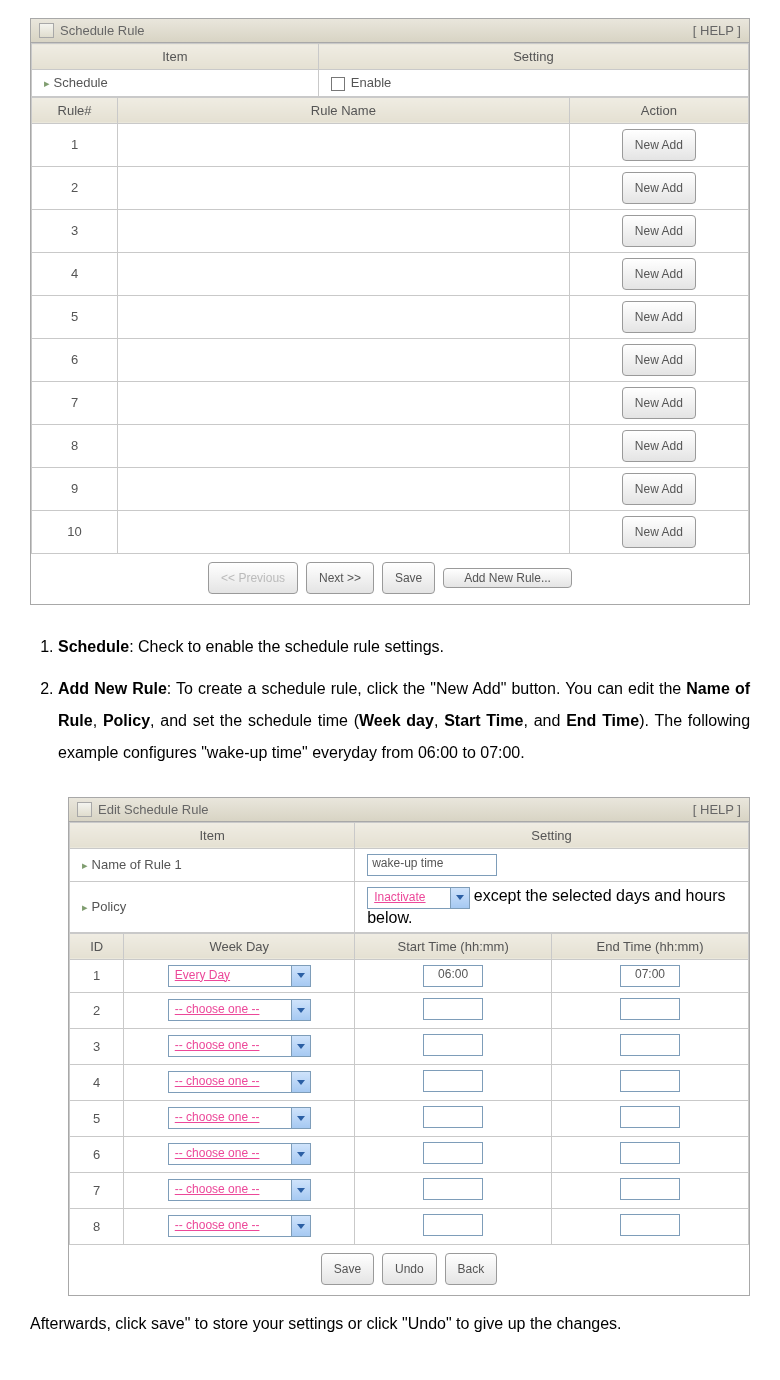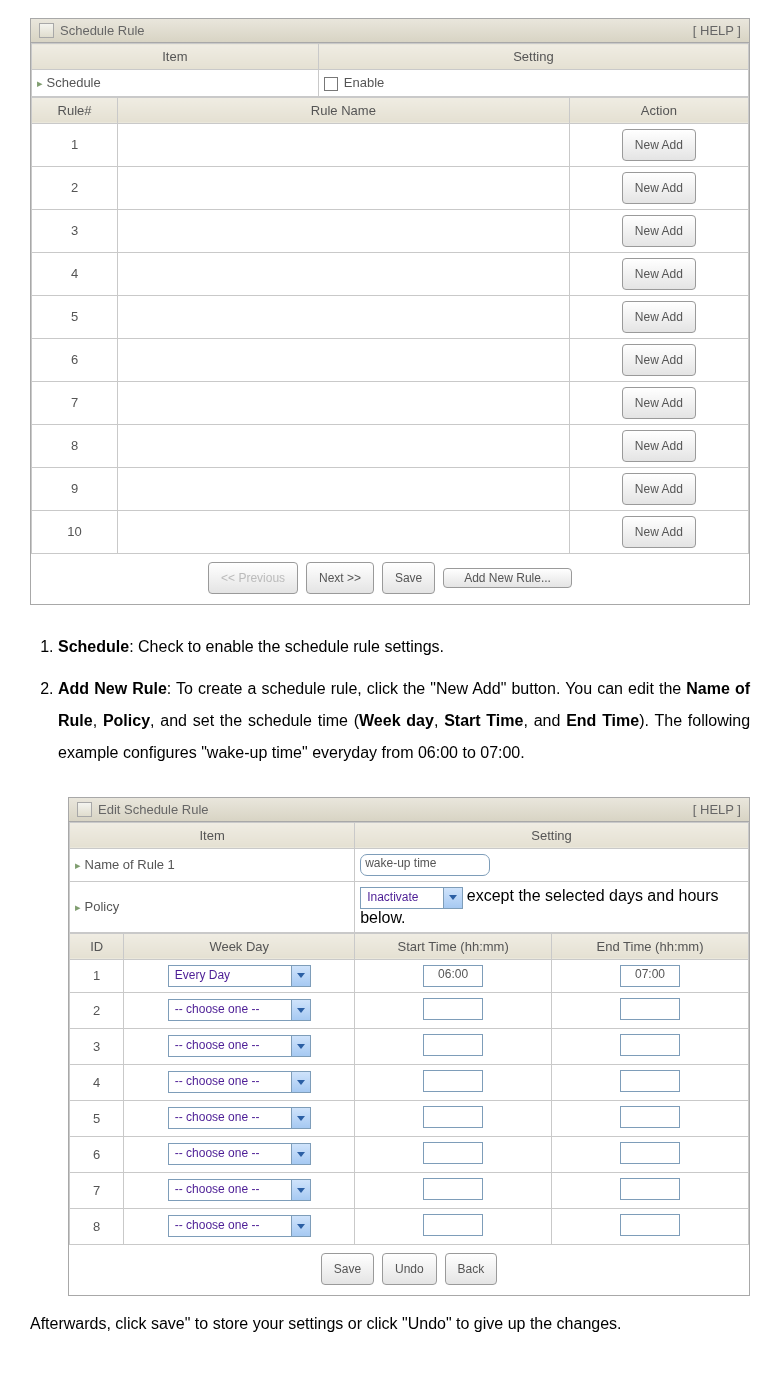--- a/index.html
+++ b/index.html
@@ -47,21 +47,21 @@
     font-size: 13px;
     font-weight: normal;
     text-align: center;
     color: #555;
   }
   table.grid th {
     background: linear-gradient(#f0ede3,#e4e0d2);
     color: #555;
     text-align: center;
   }
-  table.grid td.left, table.grid th.left { text-align: left; padding-left:5px;}
+  table.grid td.left, table.grid th.left { text-align: left; padding-left:12px;}
   .bullet {
     color:#7f9d6f;
     font-size:11px;
     margin-right:4px;
   }
   .chk {
     display:inline-block;width:12px;height:12px;border:1px solid #777;vertical-align:middle;margin-right:6px;background:#fff;
   }
   .btn {
     display:inline-block;
@@ -84,42 +84,43 @@
     line-height: 2.0;
     text-align: justify;
     margin: 26px 0 0 0;
   }
   .body-text ol { padding-left: 28px; margin:0;}
   .body-text li { margin-bottom: 10px; }
   .select {
     display:inline-flex;align-items:stretch;
     border:1px solid #7e9db9;
     background:#fff;
-    font-size:12px;color:#4c1d95;
+    font-size:12px;color:#ec4899;
     height:20px;
+    text-decoration:underline;
   }
   .select .sel-text {
     padding: 2px 6px;
     min-width: 110px;
     text-align:left;
   }
   .select.small .sel-text { min-width: 70px; }
   .select .sel-arrow {
     width:18px;background: linear-gradient(#cfe3fb,#a6c9f2);
     display:flex;align-items:center;justify-content:center;
     border-left:1px solid #7e9db9;
   }
   .select .sel-arrow::after{
     content:"";border-left:4px solid transparent;border-right:4px solid transparent;border-top:5px solid #2b5fa4;
   }
   .txt {
     border:1px solid #7e9db9;height:18px;background:#fff;font-size:12px;color:#555;padding:1px 4px;
     display:inline-block;
   }
-  .txt.w120{width:120px;border-radius:7px;}
+  .txt.w120{width:120px;}
   .txt.w50{width:50px;}
   .page-num {
     text-align:left;
     font-size:20px;
     margin-top:56px;
   }
   .after-text { font-size:16px; line-height:1.8; margin-top:4px;}
 </style>
 </head>
 <body>

